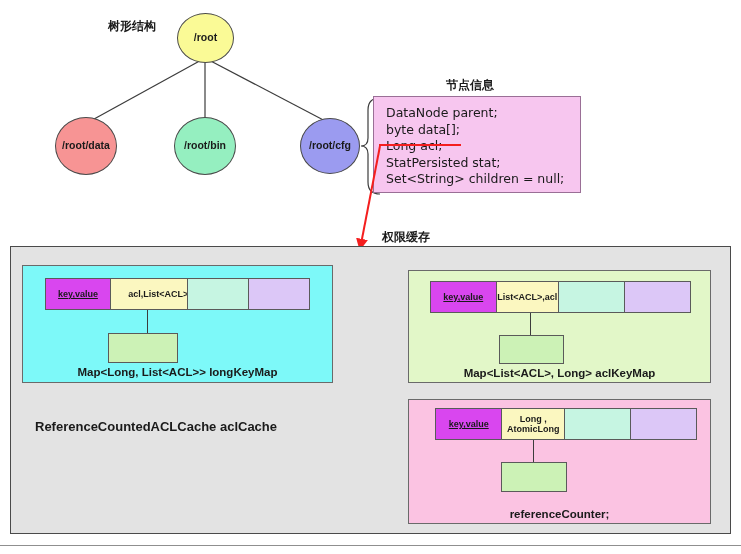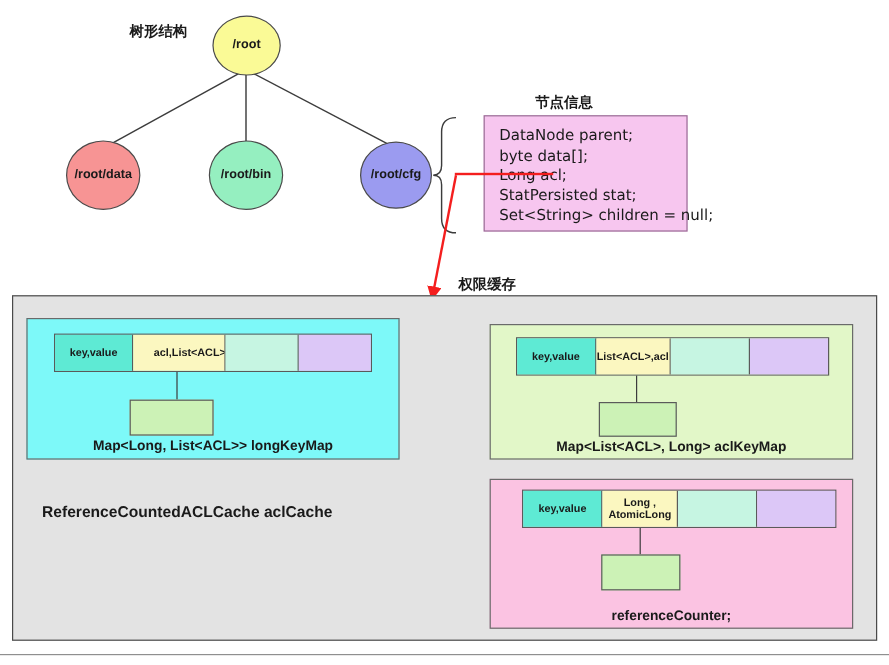--- a/index.html
+++ b/index.html
@@ -111,21 +111,21 @@
     justify-content:center;
     text-align:center;
     font-size:9px;
     font-weight:bold;
     color:#1a1a1a;
     line-height:10px;
     padding:0 2px;
     overflow:hidden;
   }
   .cell:last-child{border-right:none;}
-  .c-key{background:#5eead4;}
+  .c-key{background:#d946ef;text-decoration:underline;}
   .c-val{background:#fbf7c0;}
   .c-mint{background:#c6f5e2;}
   .c-lav{background:#dcc7f7;}
 
   
   .stem{position:absolute;width:1px;background:#3c3c3c;}
   .childbox{
     position:absolute;
     background:#ccf2b6;
     border:1px solid #5a5a5a;
@@ -178,21 +178,21 @@
   <div class="abs node node-cfg ctext" style="left:300px;top:118px;width:60px;height:56px;">
     <span>/root/cfg</span>
   </div>
 
   <svg class="brace-svg" style="left:360px;top:96px;width:24px;height:100px;">
     <path d="M 20 2 Q 8 2 8 14 L 8 42 Q 8 50 1 50 Q 8 50 8 58 L 8 86 Q 8 98 20 98" fill="none" stroke="#3c3c3c" stroke-width="1.2"></path>
   </svg>
 
   <div class="abs caption" style="left:446px;top:77px;">节点信息</div>
 
-  <div class="abs infobox" style="left:403px;top:96px;width:170px;height:97px;">
+  <div class="abs infobox" style="left:373px;top:96px;width:208px;height:97px;">
     <div class="line">DataNode parent;</div>
     <div class="line">byte data[];</div>
     <div class="line">Long acl;</div>
     <div class="line">StatPersisted stat;</div>
     <div class="line">Set&lt;String&gt; children = null;</div>
   </div>
 
   <div class="red-underline" style="left:379px;top:144px;width:82px;"></div>
 
   <svg class="red-svg" style="width:741px;height:554px;">

